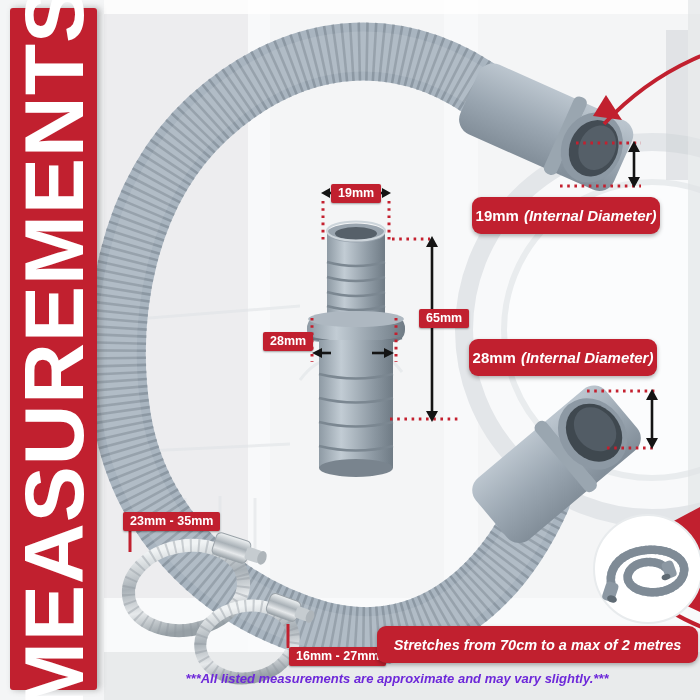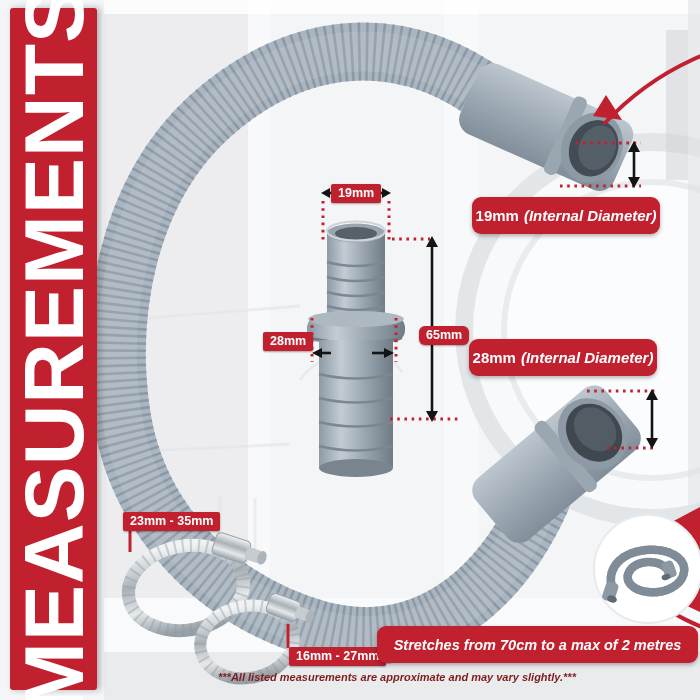--- a/index.html
+++ b/index.html
@@ -21,39 +21,39 @@
     font-size:84px;font-weight:bold;color:#ffffff;letter-spacing:1px;
   }
   
   .chip{
     position:absolute;background:#c1202f;color:#ffffff;
     font-size:12.5px;font-weight:bold;line-height:1;
     padding:3px 7px;border-radius:2px;white-space:nowrap;z-index:6;
     box-shadow:0 1px 2px rgba(0,0,0,.35);
   }
   .chip-19{left:331px;top:184px;}
-  .chip-65{left:419px;top:326px;border-radius:6px;}
+  .chip-65{left:419px;top:309px;}
   .chip-28{left:263px;top:332px;}
   .chip-23-35{left:123px;top:512px;}
   .chip-16-27{left:265px;top:647px;margin-left:24px;}
   
   .ribbon{
     position:absolute;background:#c1202f;color:#ffffff;border-radius:9px;
     display:flex;align-items:center;justify-content:center;gap:5px;
     font-size:15px;font-weight:bold;white-space:nowrap;z-index:6;
     box-shadow:0 2px 4px rgba(0,0,0,.3);
   }
   .ribbon .it{font-style:italic;text-align:center;}
   .ribbon-19{left:472px;top:197px;width:188px;height:37px;}
   .ribbon-28{left:469px;top:339px;width:188px;height:37px;}
   .ribbon-stretch{left:377px;top:626px;width:321px;height:37px;font-size:14.5px;font-style:italic;z-index:8;}
   
   .disclaimer{
     position:absolute;left:104px;top:671px;width:586px;text-align:center;
-    color:#7f1d1d;font-size:11px;font-weight:bold;font-style:italic;z-index:8;
+    color:#6d28d9;font-size:13px;font-weight:bold;font-style:italic;z-index:8;
   }
 </style>
 </head>
 <body>
 
 <div id="stage">
 
   <svg id="artwork" width="700" height="700" viewBox="0 0 700 700">
     <defs>
       <linearGradient id="tubeGrad" x1="0" y1="0" x2="1" y2="0">

